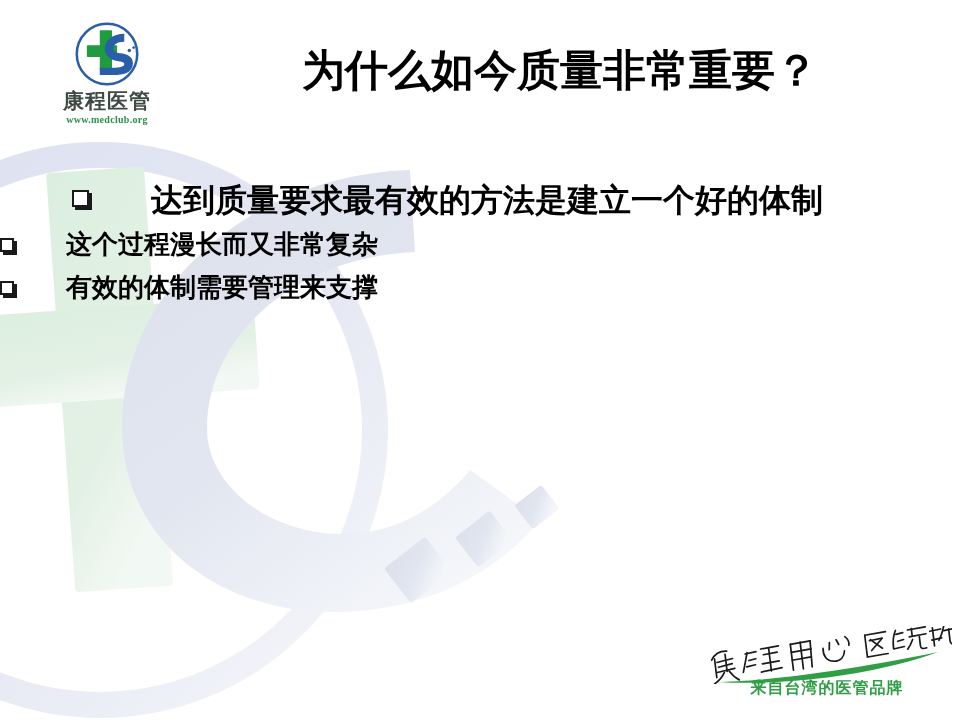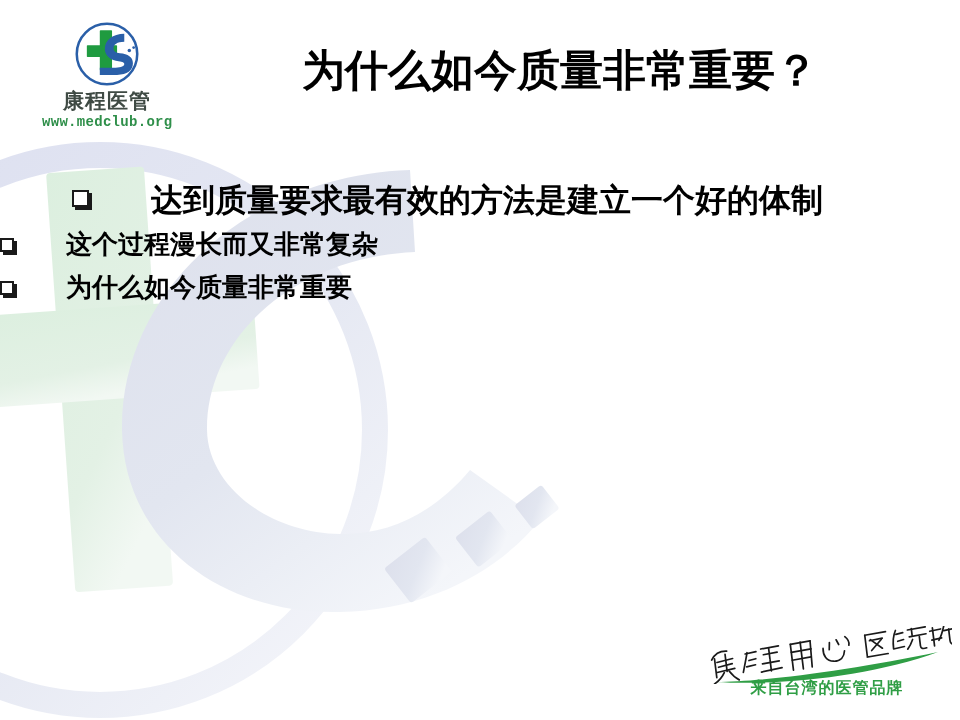--- a/index.html
+++ b/index.html
@@ -45,22 +45,22 @@
     font-family: "DejaVu Sans", "Liberation Sans", sans-serif;
     font-size: 21px;
     font-weight: 700;
     color: #3f4a44;
     letter-spacing: 1px;
     line-height: 1;
     margin-top: 1px;
     white-space: nowrap;
   }
   .logo-url {
-    font-family: Liberation Mono, monospace;
-    font-size: 14px;
+    font-family: Liberation Serif, serif;
+    font-size: 10px;
     font-weight: 700;
     color: #2f8f4a;
     letter-spacing: 0.3px;
     line-height: 1;
     margin-top: 3px;
     white-space: nowrap;
   }
 
   
   .slide-title {
@@ -253,21 +253,21 @@
       <span class="bullet-text text-l1">达到质量要求最有效的方法是建立一个好的体制</span>
     </div>
 
     <div class="bullet-row bullet-l2">
       <span class="box-glyph box-l2"></span>
       <span class="bullet-text text-l2">这个过程漫长而又非常复杂</span>
     </div>
 
     <div class="bullet-row bullet-l2">
       <span class="box-glyph box-l2"></span>
-      <span class="bullet-text text-l2">为什么如今质量非常重要</span>
+      <span class="bullet-text text-l2">有效的体制需要管理来支撑</span>
     </div>
 
   </div>
 
   <div class="footer-brand">
     <svg class="footer-calli" viewBox="0 0 250 58" xmlns="http://www.w3.org/2000/svg" aria-hidden="true">
       <g stroke="#1a1a1a" fill="none" stroke-linecap="round" stroke-width="1.7" transform="rotate(-7 125 30)">
 
         <path d="M10 20 C14 14, 20 12, 26 13"></path>
         <path d="M13 19 L13 38"></path>

